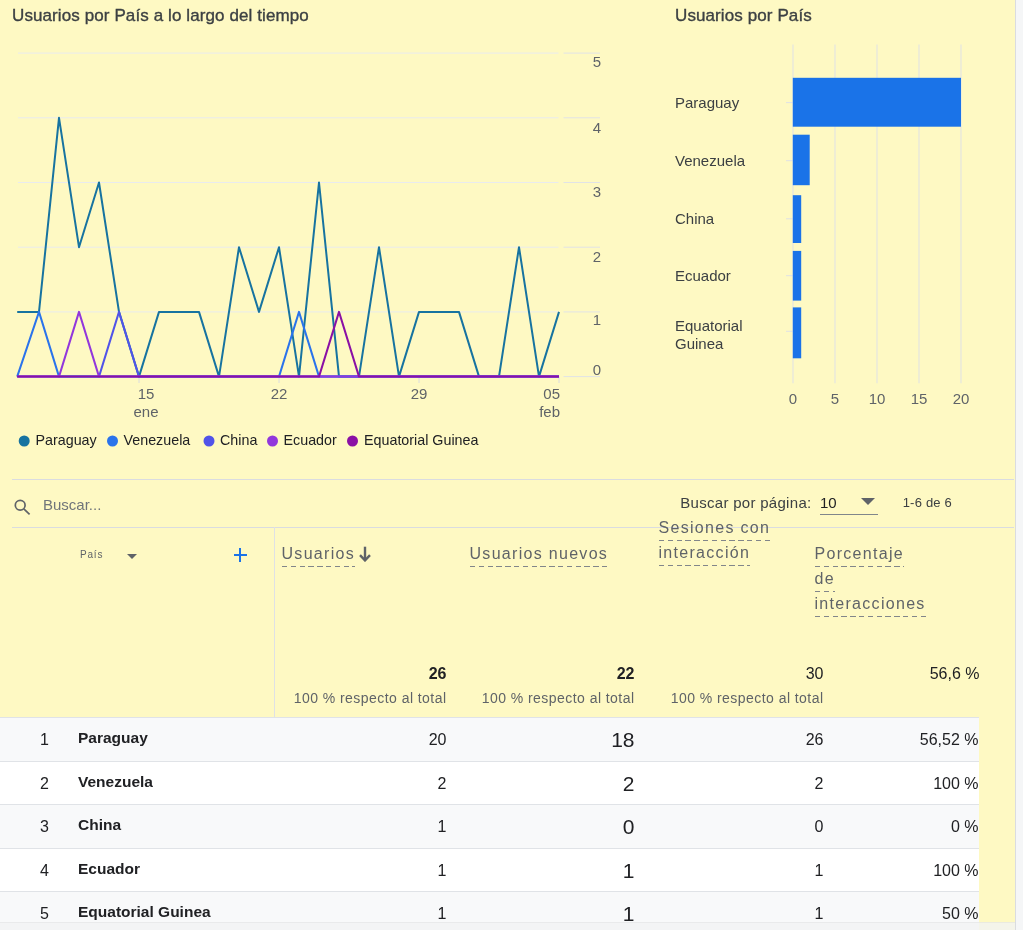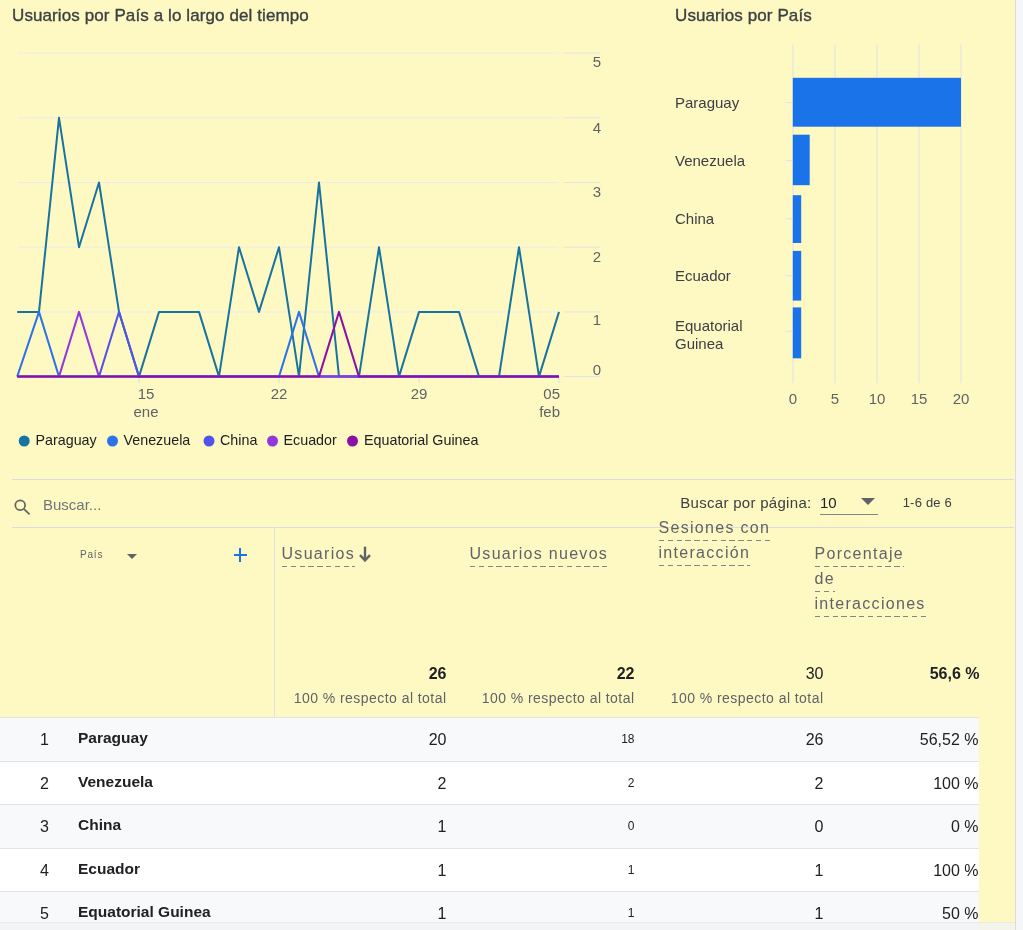--- a/index.html
+++ b/index.html
@@ -163,32 +163,32 @@
   </g>
 </svg>
 <div class="abs hdr" style="left:281.5px;top:541px;width:165px;"><span class="u">Usuarios</span></div>
 <div class="abs hdr" style="left:469.5px;top:541px;width:165px;"><span class="u">Usuarios nuevos</span></div>
 <div class="abs hdr" style="left:658.5px;top:515px;width:165px;"><span class="u">Sesiones con</span><br><span class="u">interacción</span></div>
 <div class="abs hdr" style="left:814.5px;top:541px;width:165px;"><span class="u">Porcentaje</span><br><span class="u">de</span><br><span class="u">interacciones</span></div>
 
 <div class="abs" style="left:281.5px;top:666px;width:165px;text-align:right;font-size:16px;line-height:16px;font-weight:bold;color:#202124;">26</div>
 <div class="abs" style="left:469.5px;top:666px;width:165px;text-align:right;font-size:16px;line-height:16px;font-weight:bold;color:#202124;">22</div>
 <div class="abs" style="left:658.5px;top:666px;width:165px;text-align:right;font-size:16px;line-height:16px;font-weight:normal;color:#202124;">30</div>
-<div class="abs" style="left:814.5px;top:666px;width:165px;text-align:right;font-size:16px;line-height:16px;font-weight:bold;color:#202124;">56,6 %</div>
+<div class="abs" style="left:814.5px;top:666px;width:165px;text-align:right;font-size:16px;line-height:16px;font-weight:normal;color:#202124;">56,6 %</div>
 <div class="abs" style="left:281.5px;top:690.5px;width:165px;text-align:right;font-size:14px;letter-spacing:0.45px;line-height:14px;color:#5f6368;">100 % respecto al total</div>
 <div class="abs" style="left:469.5px;top:690.5px;width:165px;text-align:right;font-size:14px;letter-spacing:0.45px;line-height:14px;color:#5f6368;">100 % respecto al total</div>
 <div class="abs" style="left:658.5px;top:690.5px;width:165px;text-align:right;font-size:14px;letter-spacing:0.45px;line-height:14px;color:#5f6368;">100 % respecto al total</div>
 <div class="abs" style="left:814.5px;top:719px;width:165px;text-align:right;font-size:14px;letter-spacing:0.45px;line-height:14px;color:#5f6368;">Media 0 %</div>
 
 <style>
 .row{position:absolute;left:0;width:979px;height:43px;border-top:1px solid #e0e3e7;}
 .row .idx{position:absolute;left:37px;width:12px;text-align:right;font-size:16px;color:#202124;line-height:43px;}
 .row .country{position:absolute;left:78px;top:0;height:43px;font-size:15.5px;font-weight:bold;color:#202124;line-height:40px;}
 .row .v1{position:absolute;left:281.5px;width:165px;text-align:right;font-size:16px;color:#202124;line-height:43px;}
-.row .v2{position:absolute;left:469.5px;width:165px;text-align:right;font-size:12px;color:#202124;line-height:43px;}
+.row .v2{position:absolute;left:469.5px;width:165px;text-align:right;font-size:21px;color:#202124;line-height:43px;}
 .row .v3{position:absolute;left:658.5px;width:165px;text-align:right;font-size:16px;color:#202124;line-height:43px;}
 .row .v4{position:absolute;left:813.5px;width:165px;text-align:right;font-size:16px;color:#202124;line-height:43px;}
 </style>
 <div class="row" style="top:717px;background:#f8f9fa;">
       <span class="idx">1</span>
       <span class="country">Paraguay</span>
       <span class="v1">20</span>
       <span class="v2">18</span>
       <span class="v3">26</span>
       <span class="v4">56,52 %</span>

